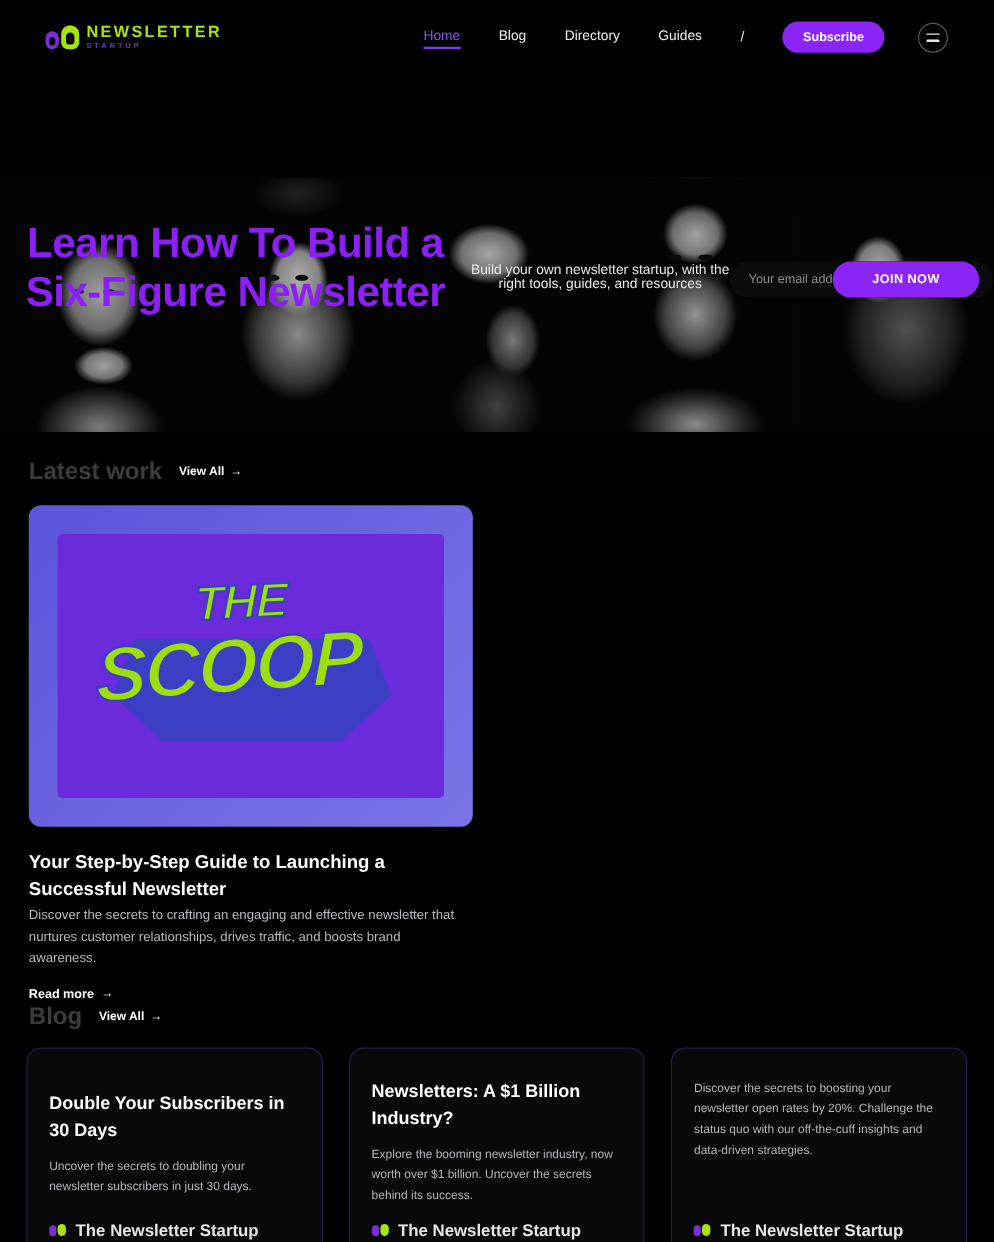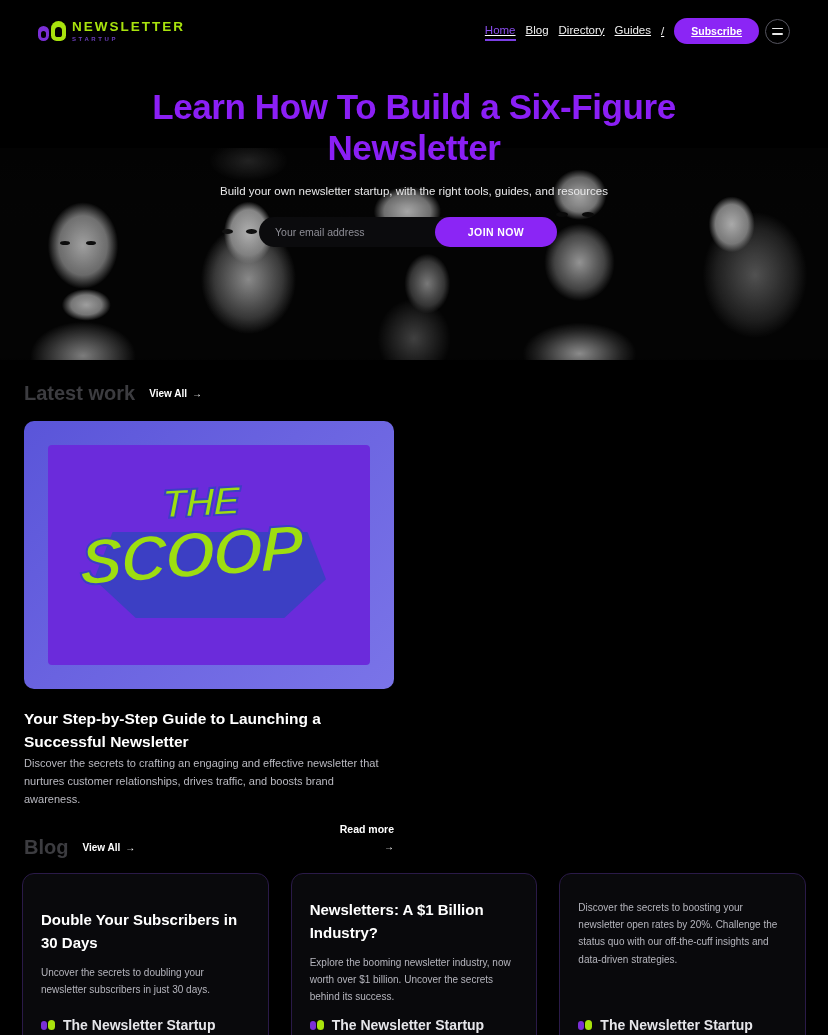--- a/index.html
+++ b/index.html
@@ -36,21 +36,21 @@
     width:7px; height:10px; border-radius:4px 4px 3px 3px; background:#000;
   }
   .logo-text { display:flex; flex-direction:column; line-height:1; }
   .logo-main {
     font-size:13.5px; font-weight:700; letter-spacing:2.0px; color:#a8e30d;
   }
   .logo-sub {
     font-size:6px; font-weight:700; letter-spacing:2.6px; color:#6d3fbf;
     margin-top:2px;
   }
-  .nav { display:flex; align-items:center; gap:10px;text-decoration:underline; }
+  .nav { display:flex; align-items:center; gap:32px; }
   .nav-link {
     font-size:11.5px; color:#efefef; text-decoration:none; cursor:pointer;
     position:relative; padding-bottom:3px;
   }
   .nav-link.active { color:#8b4df0; }
   .nav-link.active::after {
     content:""; position:absolute; left:0; right:0; bottom:-2px;
     height:1.5px; background:#7b3fe4;
   }
   .nav-sep { font-size:11.5px; color:#efefef; }
@@ -108,21 +108,21 @@
       background:#0e0c0a; border-radius:50%; box-shadow:26px 0 0 #0e0c0a; }
   .p5 .bg { background:
       radial-gradient(ellipse 28px 34px at 42% 36%, #d8d2ca 0%, #9c968e 58%, rgba(0,0,0,0) 82%),
       radial-gradient(ellipse 58px 70px at 56% 60%, #6e6964 0%, #2b2825 66%, rgba(0,0,0,0) 90%),
       #050505; }
   .hero-fade {
     position:absolute; inset:0;
     background:linear-gradient(to bottom, rgba(0,0,0,0.92) 0%, rgba(0,0,0,0.55) 22%, rgba(0,0,0,0.18) 48%, rgba(0,0,0,0.30) 100%);
   }
   .hero-content {
-    position:absolute; inset:0; display:flex; flex-direction:column;
+    position:absolute; inset:0; display:flex; flex-direction:row;
     align-items:center; z-index:5; padding-top:24px;
   }
   .hero-title {
     font-size:35px; font-weight:700; color:#8b1ff5; line-height:1.18;
     text-align:center; max-width:600px; letter-spacing:-0.4px;
   }
   .hero-sub {
     margin-top:16px; font-size:11.5px; color:#e9e9ea; text-align:center;
   }
   .hero-form {
@@ -190,22 +190,22 @@
     transform:skewY(-4deg);
   }
   .feat-title {
     margin-top:18px; font-size:15.5px; font-weight:700; color:#fff;
     line-height:1.5; max-width:340px;
   }
   .feat-desc {
     font-size:11px; color:#b9b9c0; line-height:1.68; max-width:360px;
   }
   .read-more {
-    margin-top:14px; display:flex; align-items:flex-end; gap:6px;
-    font-size:10.5px; font-weight:700; color:#fff; cursor:pointer;flex-direction:column;
+    margin-top:14px; display:flex; align-items:center; gap:6px;
+    font-size:10.5px; font-weight:700; color:#fff; cursor:pointer;
   }
 
   
   .blog { position:absolute; top:836px; left:0; width:828px; }
   .blog-grid {
     display:flex; gap:22px; padding:0 22px; margin-top:14px;
   }
   .blog-card {
     flex:1; min-height:170px;
     background:#09090c;

